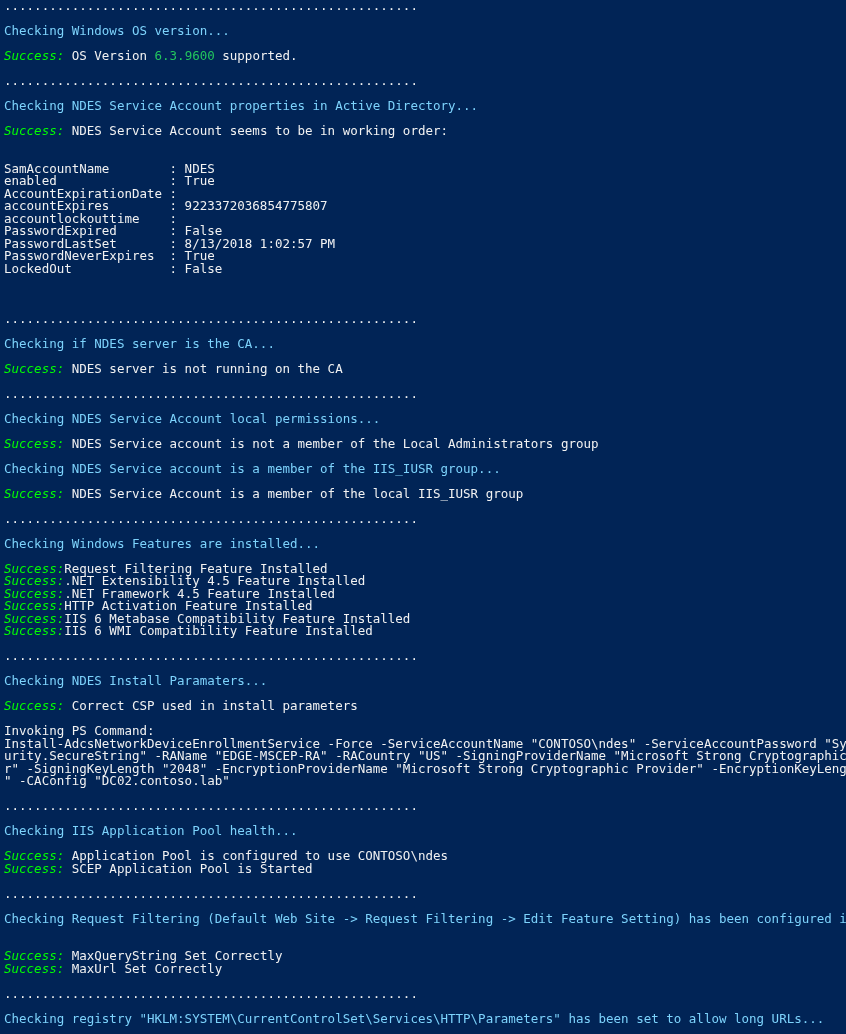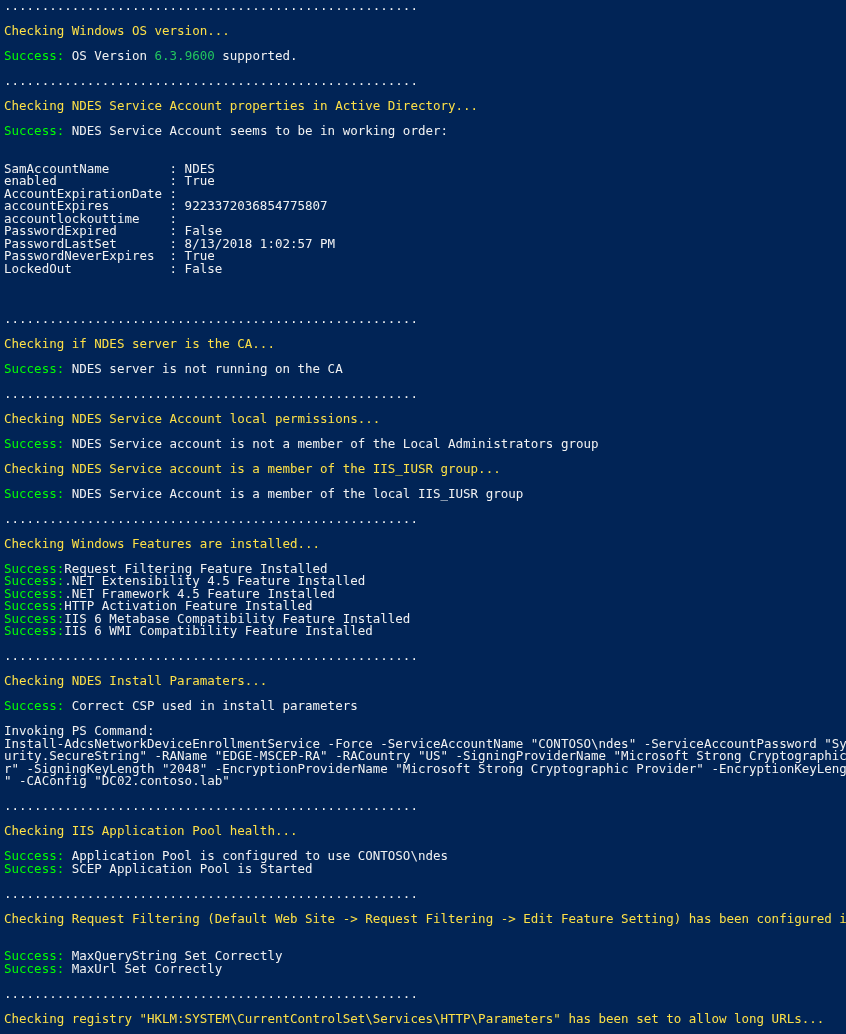--- a/index.html
+++ b/index.html
@@ -12,20 +12,20 @@
     line-height: 1.0;
     width: 846px;
   }
   #terminal {
     padding: 0px 4px 2px 4px;
     white-space: pre;
     overflow: hidden;
   }
   .line { display: block; margin: 0; padding: 0; }
   .c-white  { color: #f2f2f2; }  
-  .c-lime   { color: #00ff00; }
+  .c-lime   { color: #00ff00; font-style: italic; }
   .c-cyan   { color: #22c55e; }
-  .c-gold   { color: #fde047; }  
+  .c-gold   { color: #7dd3fc; }  
 </style>
 </head>
 <body>
 
 <div id="terminal"><div class="line"><span class="c-white">.......................................................</span></div><div class="line"><span class="c-white"> </span></div><div class="line"><span class="c-gold">Checking Windows OS version...</span></div><div class="line"><span class="c-white"> </span></div><div class="line"><span class="c-lime">Success: </span><span class="c-white">OS Version </span><span class="c-cyan">6.3.9600</span><span class="c-white"> supported.</span></div><div class="line"><span class="c-white"> </span></div><div class="line"><span class="c-white">.......................................................</span></div><div class="line"><span class="c-white"> </span></div><div class="line"><span class="c-gold">Checking NDES Service Account properties in Active Directory...</span></div><div class="line"><span class="c-white"> </span></div><div class="line"><span class="c-lime">Success: </span><span class="c-white">NDES Service Account seems to be in working order:</span></div><div class="line"><span class="c-white"> </span></div><div class="line"><span class="c-white"> </span></div><div class="line"><span class="c-white">SamAccountName        : NDES</span></div><div class="line"><span class="c-white">enabled               : True</span></div><div class="line"><span class="c-white">AccountExpirationDate :</span></div><div class="line"><span class="c-white">accountExpires        : 9223372036854775807</span></div><div class="line"><span class="c-white">accountlockouttime    :</span></div><div class="line"><span class="c-white">PasswordExpired       : False</span></div><div class="line"><span class="c-white">PasswordLastSet       : 8/13/2018 1:02:57 PM</span></div><div class="line"><span class="c-white">PasswordNeverExpires  : True</span></div><div class="line"><span class="c-white">LockedOut             : False</span></div><div class="line"><span class="c-white"> </span></div><div class="line"><span class="c-white"> </span></div><div class="line"><span class="c-white"> </span></div><div class="line"><span class="c-white">.......................................................</span></div><div class="line"><span class="c-white"> </span></div><div class="line"><span class="c-gold">Checking if NDES server is the CA...</span></div><div class="line"><span class="c-white"> </span></div><div class="line"><span class="c-lime">Success: </span><span class="c-white">NDES server is not running on the CA</span></div><div class="line"><span class="c-white"> </span></div><div class="line"><span class="c-white">.......................................................</span></div><div class="line"><span class="c-white"> </span></div><div class="line"><span class="c-gold">Checking NDES Service Account local permissions...</span></div><div class="line"><span class="c-white"> </span></div><div class="line"><span class="c-lime">Success: </span><span class="c-white">NDES Service account is not a member of the Local Administrators group</span></div><div class="line"><span class="c-white"> </span></div><div class="line"><span class="c-gold">Checking NDES Service account is a member of the IIS_IUSR group...</span></div><div class="line"><span class="c-white"> </span></div><div class="line"><span class="c-lime">Success: </span><span class="c-white">NDES Service Account is a member of the local IIS_IUSR group</span></div><div class="line"><span class="c-white"> </span></div><div class="line"><span class="c-white">.......................................................</span></div><div class="line"><span class="c-white"> </span></div><div class="line"><span class="c-gold">Checking Windows Features are installed...</span></div><div class="line"><span class="c-white"> </span></div><div class="line"><span class="c-lime">Success:</span><span class="c-white">Request Filtering Feature Installed</span></div><div class="line"><span class="c-lime">Success:</span><span class="c-white">.NET Extensibility 4.5 Feature Installed</span></div><div class="line"><span class="c-lime">Success:</span><span class="c-white">.NET Framework 4.5 Feature Installed</span></div><div class="line"><span class="c-lime">Success:</span><span class="c-white">HTTP Activation Feature Installed</span></div><div class="line"><span class="c-lime">Success:</span><span class="c-white">IIS 6 Metabase Compatibility Feature Installed</span></div><div class="line"><span class="c-lime">Success:</span><span class="c-white">IIS 6 WMI Compatibility Feature Installed</span></div><div class="line"><span class="c-white"> </span></div><div class="line"><span class="c-white">.......................................................</span></div><div class="line"><span class="c-white"> </span></div><div class="line"><span class="c-gold">Checking NDES Install Paramaters...</span></div><div class="line"><span class="c-white"> </span></div><div class="line"><span class="c-lime">Success: </span><span class="c-white">Correct CSP used in install parameters</span></div><div class="line"><span class="c-white"> </span></div><div class="line"><span class="c-white">Invoking PS Command:</span></div><div class="line"><span class="c-white">Install-AdcsNetworkDeviceEnrollmentService -Force -ServiceAccountName "CONTOSO\ndes" -ServiceAccountPassword "System.Sec</span></div><div class="line"><span class="c-white">urity.SecureString" -RAName "EDGE-MSCEP-RA" -RACountry "US" -SigningProviderName "Microsoft Strong Cryptographic Provide</span></div><div class="line"><span class="c-white">r" -SigningKeyLength "2048" -EncryptionProviderName "Microsoft Strong Cryptographic Provider" -EncryptionKeyLength "2048</span></div><div class="line"><span class="c-white">" -CAConfig "DC02.contoso.lab"</span></div><div class="line"><span class="c-white"> </span></div><div class="line"><span class="c-white">.......................................................</span></div><div class="line"><span class="c-white"> </span></div><div class="line"><span class="c-gold">Checking IIS Application Pool health...</span></div><div class="line"><span class="c-white"> </span></div><div class="line"><span class="c-lime">Success: </span><span class="c-white">Application Pool is configured to use CONTOSO\ndes</span></div><div class="line"><span class="c-lime">Success: </span><span class="c-white">SCEP Application Pool is Started</span></div><div class="line"><span class="c-white"> </span></div><div class="line"><span class="c-white">.......................................................</span></div><div class="line"><span class="c-white"> </span></div><div class="line"><span class="c-gold">Checking Request Filtering (Default Web Site -&gt; Request Filtering -&gt; Edit Feature Setting) has been configured in IIS...</span></div><div class="line"><span class="c-white"> </span></div><div class="line"><span class="c-white"> </span></div><div class="line"><span class="c-lime">Success: </span><span class="c-white">MaxQueryString Set Correctly</span></div><div class="line"><span class="c-lime">Success: </span><span class="c-white">MaxUrl Set Correctly</span></div><div class="line"><span class="c-white"> </span></div><div class="line"><span class="c-white">.......................................................</span></div><div class="line"><span class="c-white"> </span></div><div class="line"><span class="c-gold">Checking registry "HKLM:SYSTEM\CurrentControlSet\Services\HTTP\Parameters" has been set to allow long URLs...</span></div><div class="line"><span class="c-white"> </span></div></div>
 
 </body></html>

